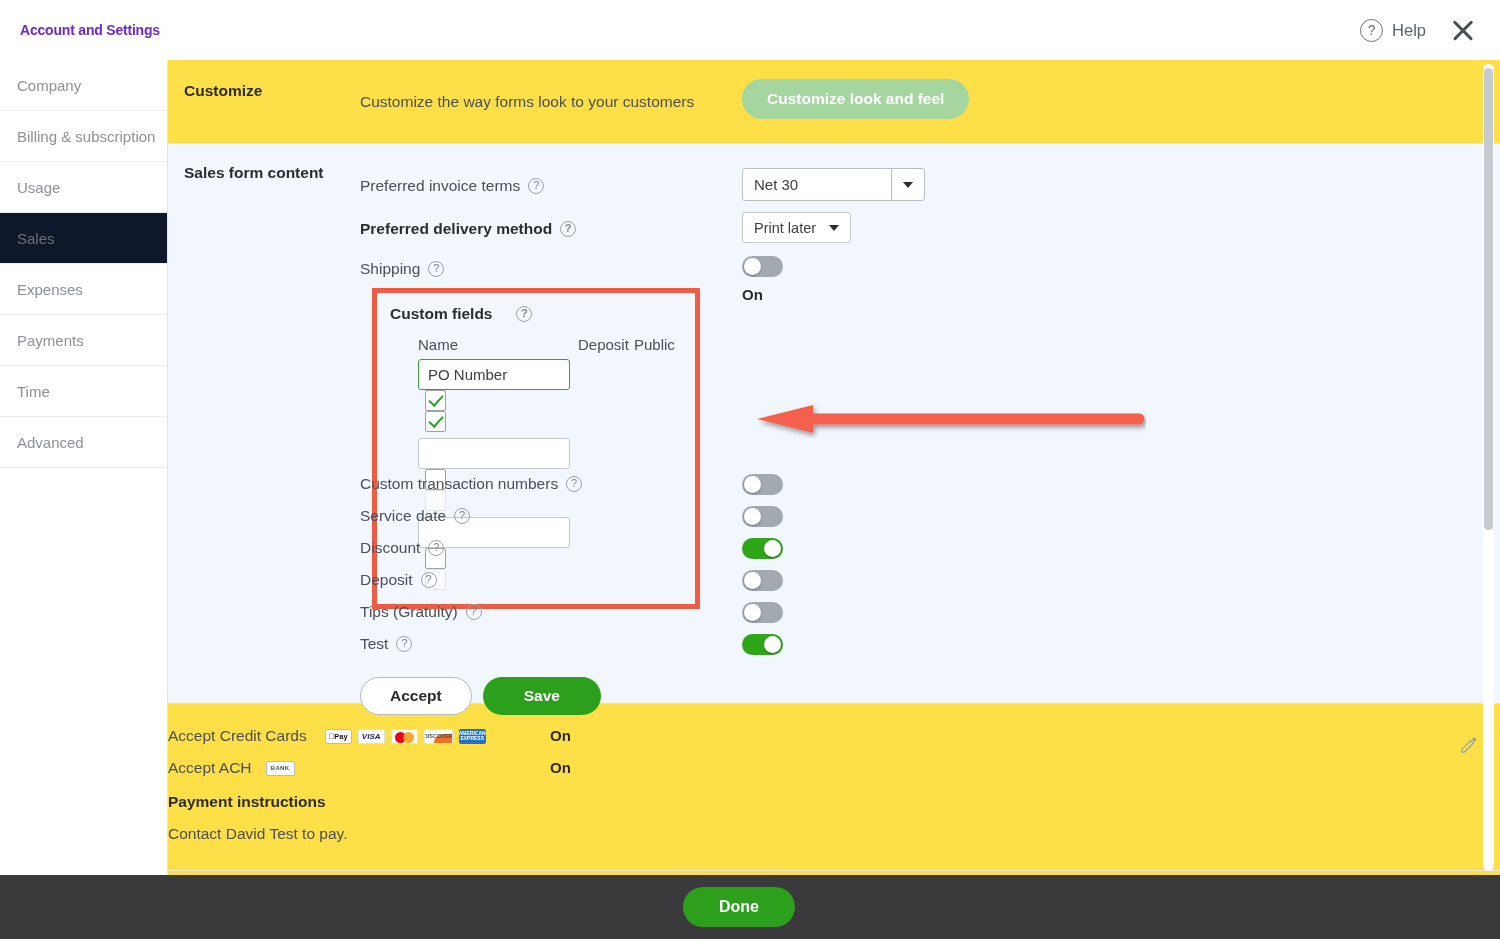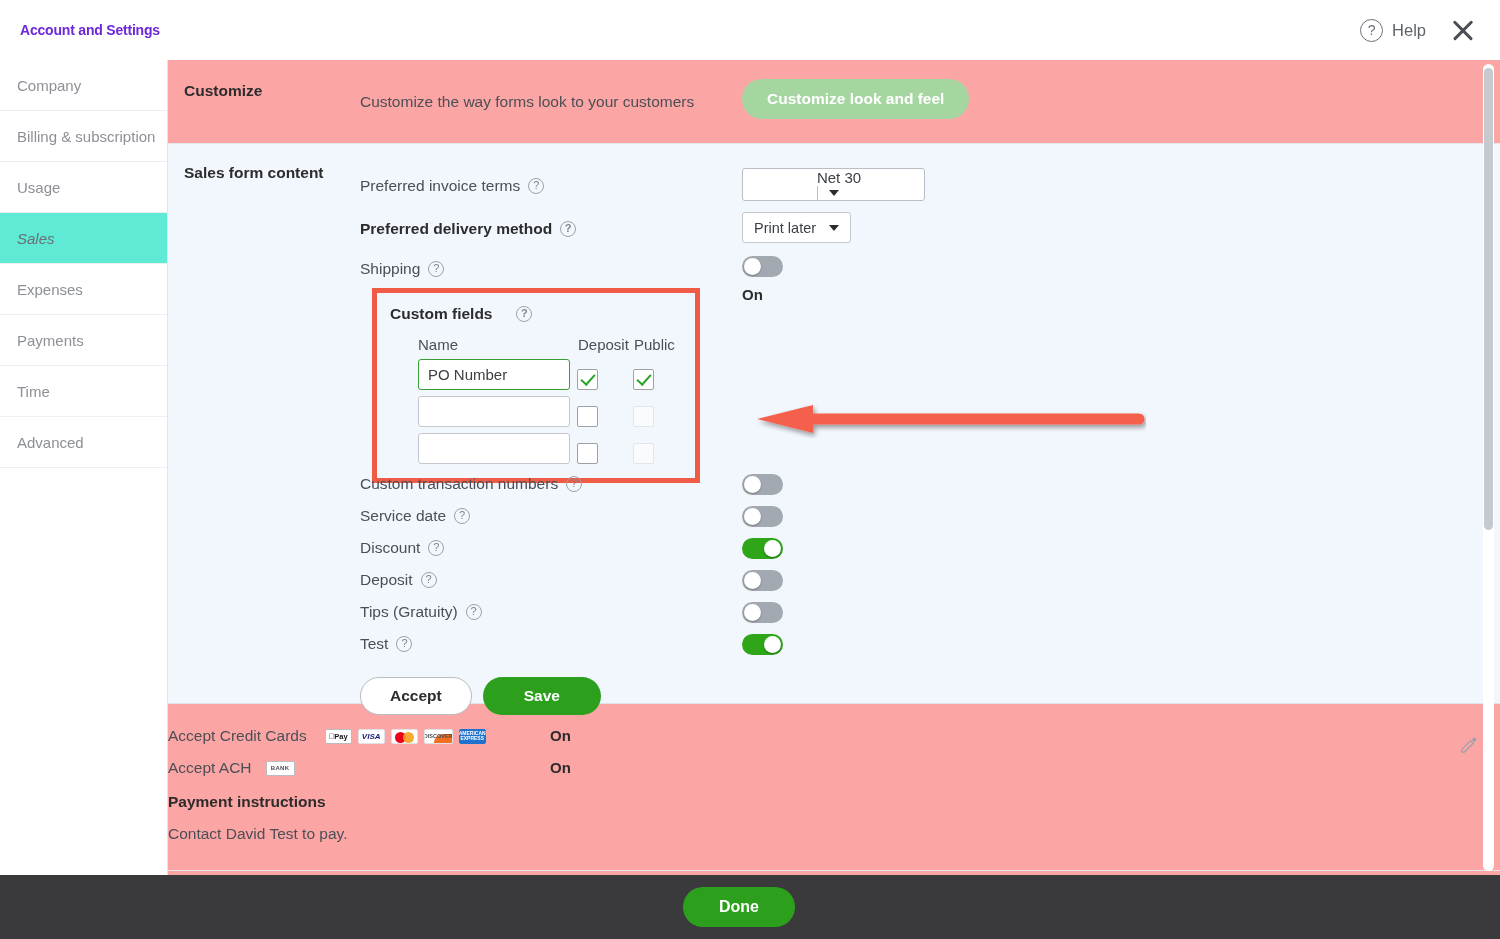--- a/index.html
+++ b/index.html
@@ -61,26 +61,26 @@
     border-right: 1px solid #e3e5e8;
     background: #fff;
   }
   .side-item {
     height: 51px; display: flex; align-items: center;
     padding-left: 17px;
     font-size: 15px; color: #8d9096;
     border-bottom: 1px solid #eceef0;
     cursor: pointer;
   }
-  .side-item.active { background: #5eead4; color: #6b6f76; font-style: italic; }
+  .side-item.active { background: #0f172a; color: #6b6f76; }
 
   
   .content {
     flex: 1 1 auto; position: relative; overflow: hidden;
-    background: #fca5a5;
+    background: #fde047;
   }
   .scroll-inner { padding: 0 0 0 0; }
 
   .section {
     border-bottom: 1px solid #e4e7ea;
     display: flex; padding: 22px 0 22px 0;
     position: relative;
   }
   .section.tinted { background: #f2f6fd; border-bottom-color: #dfe4ec; }
   .sec-label {
@@ -111,21 +111,21 @@
     background: #a5d6a0; color: #ffffff;
     border: none; border-radius: 22px;
     padding: 11px 25px; font-size: 15.5px; font-weight: bold;
     cursor: pointer; font-family: inherit;
   }
 
   
   .dd-large {
     width: 183px; height: 33px; background: #fff;
     border: 1px solid #babec4; border-radius: 3px;
-    display: flex; align-items: center; cursor: pointer; flex-direction: column;
+    display: flex; align-items: center; cursor: pointer;
   }
   .dd-large .val {
     flex: 1 1 auto; padding-left: 11px; font-size: 15px; color: #3c4046;
   }
   .dd-large .arw {
     width: 33px; height: 100%; border-left: 1px solid #babec4;
     display: flex; align-items: center; justify-content: center;
   }
   .dd-small {
     height: 31px; background: #fff;
@@ -173,21 +173,21 @@
     font-size: 15.5px; font-weight: bold; color: #2c2c2c;
     display: flex; align-items: center; gap: 24px; margin-bottom: 13px;
   }
   .cf-head {
     display: flex; align-items: center; margin-bottom: 6px; padding-left: 28px;
   }
   .cf-head .h-name   { width: 160px; font-size: 15px; color: #4b4f56; }
   .cf-head .h-int    { width: 56px; font-size: 15px; color: #4b4f56; text-align: left; }
   .cf-head .h-pub    { width: 56px; font-size: 15px; color: #4b4f56; text-align: left; }
   .cf-row {
-    display: flex; align-items: flex-end; margin-bottom: 6px; padding-left: 28px;
+    display: flex; align-items: flex-start; margin-bottom: 6px; padding-left: 28px; flex-direction: column;
   }
   .cf-input {
     width: 152px; height: 31px;
     border: 1px solid #c4c8ce; border-radius: 3px;
     background: #fff; font-size: 15px; color: #3c4046;
     padding: 0 9px; font-family: inherit;
   }
   .cf-input.focused { border: 1.6px solid #3a9e36; }
   .cf-cellint { width: 56px; display: flex; justify-content: flex-start; padding-left: 7px; }
   .cf-cellpub { width: 56px; display: flex; justify-content: flex-start; padding-left: 7px; }

